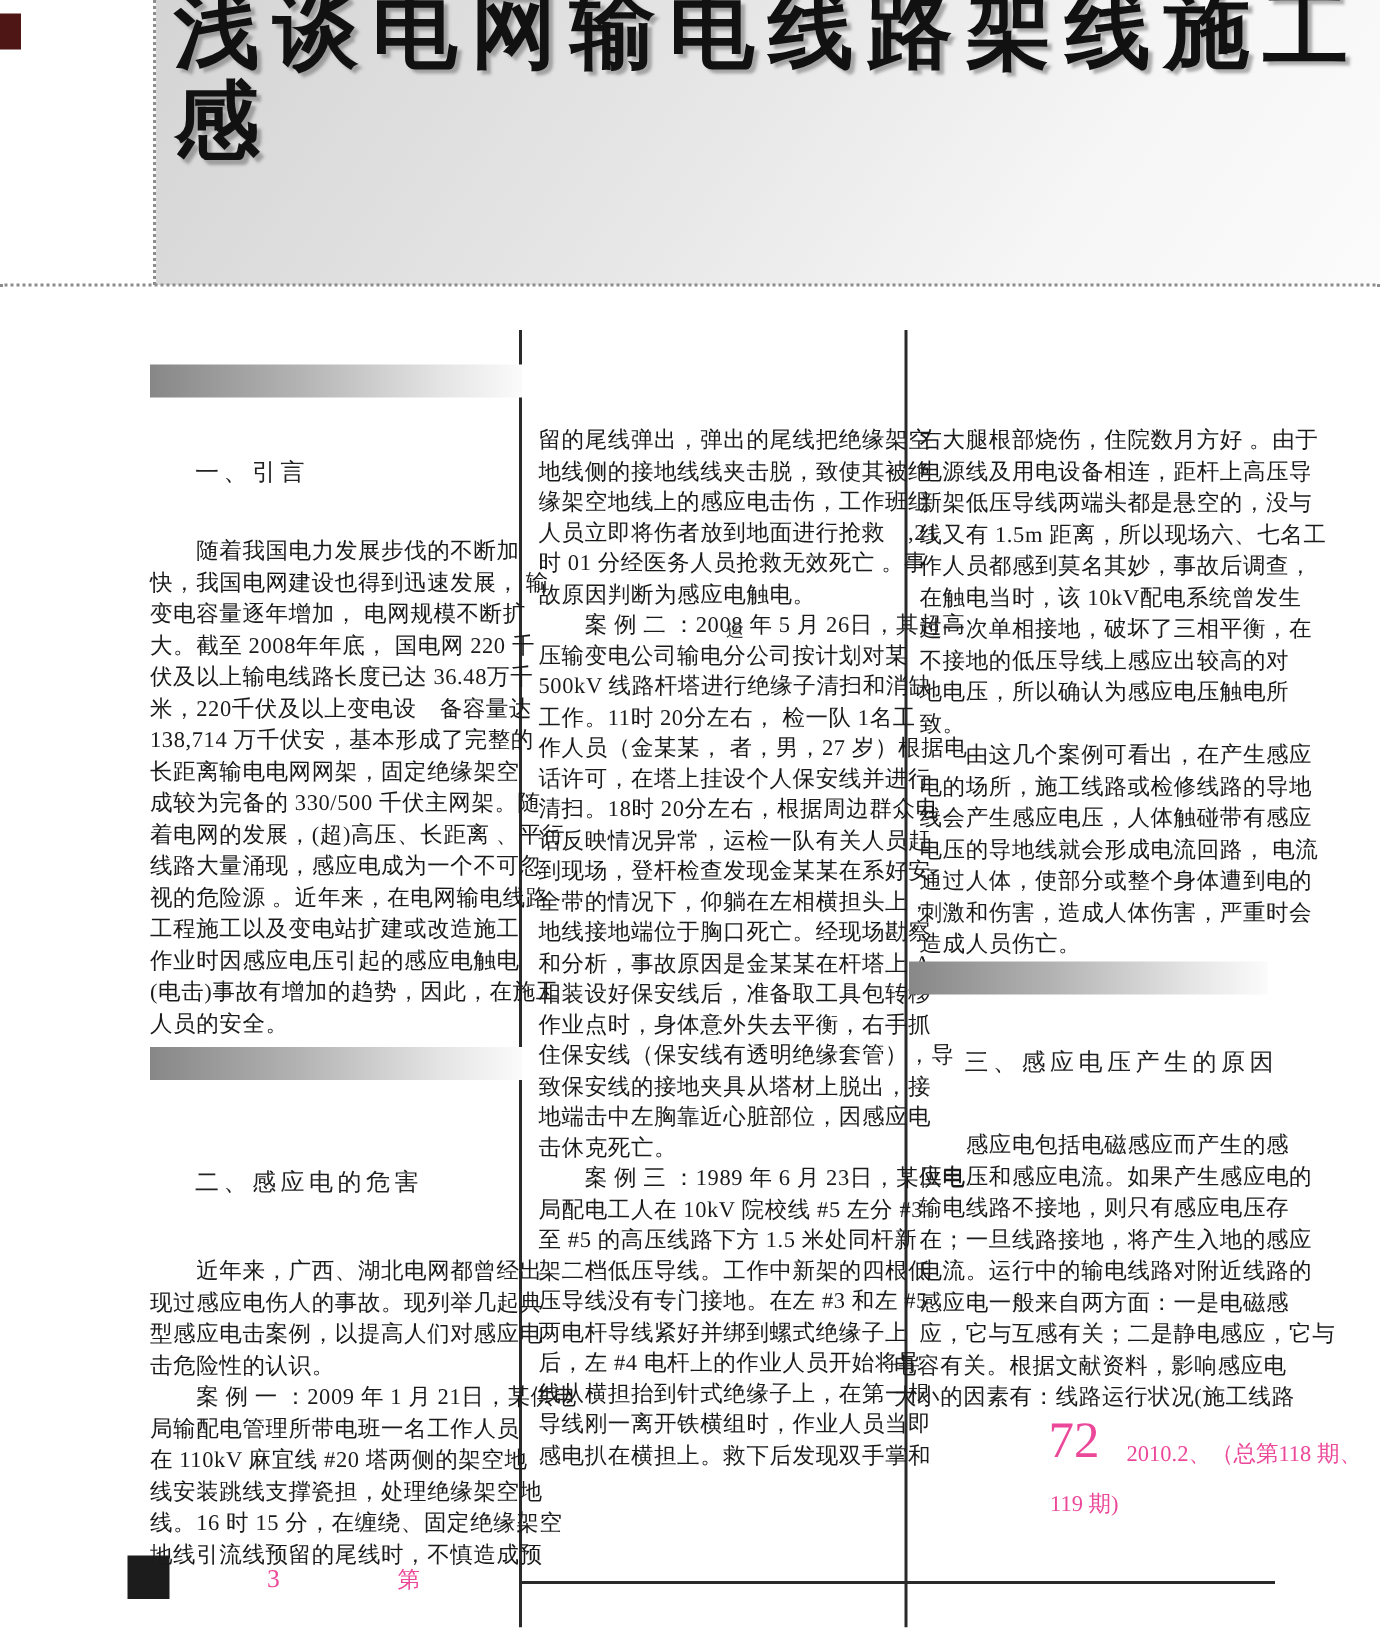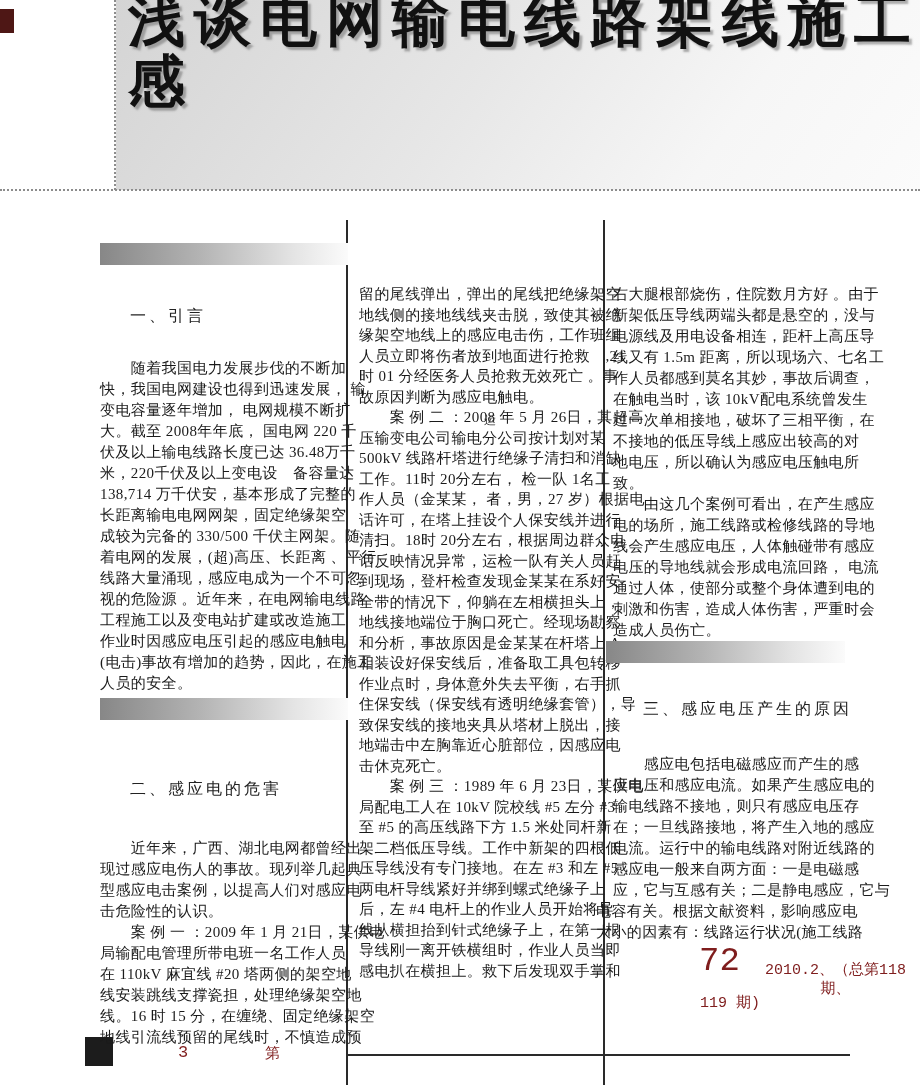--- a/index.html
+++ b/index.html
@@ -4,21 +4,21 @@
 <style>
   html,body{margin:0;padding:0;}
   body{
     width:920px;height:1085px;position:relative;overflow:hidden;
     background:#ffffff;
     font-family:"Liberation Serif","DejaVu Serif",serif;
     color:#1a1a1a;
   }
   
   .header{
-    position:absolute;left:114px;top:0;right:0;height:190px;
+    position:absolute;left:102px;top:0;right:0;height:190px;
     background:linear-gradient(125deg,#d4d4d4 0%,#e7e7e7 45%,#f6f6f6 75%,#fbfbfb 100%);
     border-left:2px dotted #8c8c8c;
   }
   .header-bottom-dash{
     position:absolute;left:0;top:189px;width:920px;height:0;
     border-top:2px dotted #8c8c8c;
   }
   .title{
     margin:-10px 0 0 12px;
     font-size:57px;line-height:61px;letter-spacing:9px;
@@ -48,21 +48,21 @@
     font-size:16px;line-height:18px;letter-spacing:3px;
     color:#222;padding-left:30px;white-space:nowrap;
   }
   .t{
     font-size:15px;white-space:pre;color:#1a1a1a;letter-spacing:0.4px;
   }
   .col-left .t{line-height:21px;}
   .col-mid .t{line-height:20.5px;}
   .col-right .t{line-height:21px;}
   
-  .ft{position:absolute;font-family:Liberation Mono, monospace;color:#7f1d1d;}
+  .ft{position:absolute;font-family:Liberation Serif, serif;color:#ec4899;}
   .ft-3{left:178px;top:1043px;font-size:17px;}
   .ft-di{left:265px;top:1044px;font-size:15px;}
   .ft-72{left:699px;top:942px;font-size:34px;}
   .ft-issue1{left:751px;top:960px;font-size:15px;text-align:center;}
   .ft-issue2{left:700px;top:993px;font-size:15px;}
   .artifact{position:absolute;font-size:12px;color:#333;}
 </style>
 </head>
 <body>
 
@@ -151,22 +151,22 @@
       <div class="t">两电杆导线紧好并绑到螺式绝缘子上</div>
       <div class="t">后，左 #4 电杆上的作业人员开始将导</div>
       <div class="t">线从横担抬到针式绝缘子上，在第一根</div>
       <div class="t">导线刚一离开铁横组时，作业人员当即</div>
       <div class="t">感电扒在横担上。救下后发现双手掌和</div>
     </div>
   </div>
 <div class="col col-right">
     <div style="margin-top: 0px;">
       <div class="t">右大腿根部烧伤，住院数月方好 。由于</div>
+      <div class="t">电源线及用电设备相连，距杆上高压导</div>
       <div class="t">新架低压导线两端头都是悬空的，没与</div>
-      <div class="t">电源线及用电设备相连，距杆上高压导</div>
       <div class="t">线又有 1.5m 距离，所以现场六、七名工</div>
       <div class="t">作人员都感到莫名其妙，事故后调查，</div>
       <div class="t">在触电当时，该 10kV配电系统曾发生</div>
       <div class="t">过一次单相接地，破坏了三相平衡，在</div>
       <div class="t">不接地的低压导线上感应出较高的对</div>
       <div class="t">地电压，所以确认为感应电压触电所</div>
       <div class="t">致。</div>
       <div class="t">　　由这几个案例可看出，在产生感应</div>
       <div class="t">电的场所，施工线路或检修线路的导地</div>
       <div class="t">线会产生感应电压，人体触碰带有感应</div>

